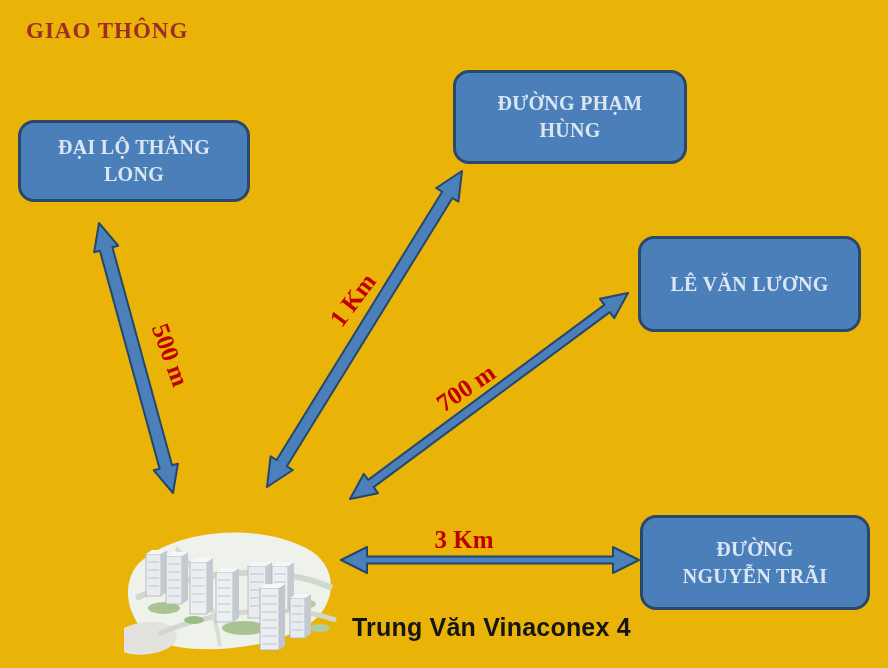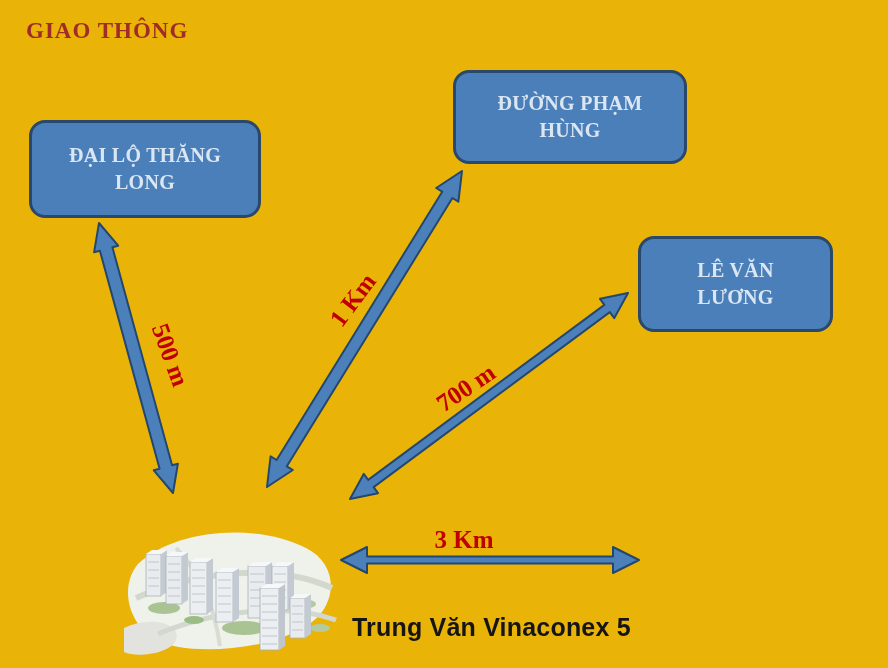--- a/index.html
+++ b/index.html
@@ -13,23 +13,23 @@
     color:#a02c28;
   }
   .node{
     position:absolute;z-index:2;box-sizing:border-box;
     background:#4b7fba;border:3px solid #29486b;border-radius:16px;
     display:flex;align-items:center;justify-content:center;
     text-align:center;color:#dbe6f3;
     font:bold 20px/1.35 "Liberation Serif",serif;letter-spacing:.3px;
     padding:4px 30px;
   }
-  .box-thang-long  {left:29px; top:120px;width:232px;height:98px;}
+  .box-thang-long  {left:18px; top:120px;width:232px;height:82px;}
   .box-pham-hung   {left:453px;top:70px; width:234px;height:94px;}
-  .box-le-van-luong{left:638px;top:236px;width:195px;height:96px;padding:4px 18px;}
+  .box-le-van-luong{left:638px;top:236px;width:223px;height:96px;padding:4px 18px;}
   .box-nguyen-trai {left:640px;top:515px;width:230px;height:95px;}
   #arrows-svg{position:absolute;left:0;top:0;z-index:1;}
   .dist-label{
     position:absolute;z-index:3;white-space:nowrap;
     font:bold 25px "Liberation Serif",serif;color:#c00000;
   }
   .dl-500 {left:170px;top:355px;transform:translate(-50%,-50%) rotate(70deg);}
   .dl-1km {left:353px;top:300px;transform:translate(-50%,-50%) rotate(-53deg);}
   .dl-700 {left:466px;top:388px;transform:translate(-50%,-50%) rotate(-34deg);}
   .dl-3km {left:464px;top:540px;transform:translate(-50%,-50%);}
@@ -55,20 +55,23 @@
     </svg>
 
   <div class="node box-thang-long">
     <span>ĐẠI LỘ THĂNG LONG</span>
   </div>
   <div class="node box-pham-hung">
     <span>ĐƯỜNG PHẠM HÙNG</span>
   </div>
   <div class="node box-le-van-luong">
     <span>LÊ VĂN LƯƠNG</span>
+  </div>
+  <div class="node box-nguyen-trai">
+    <span>ĐƯỜNG NGUYỄN TRÃI</span>
   </div>
 
   <div class="dist-label dl-500">500 m</div>
   <div class="dist-label dl-1km">1 Km</div>
   <div class="dist-label dl-700">700 m</div>
   <div class="dist-label dl-3km">3 Km</div>
 
   <svg class="building" width="222" height="158" viewBox="0 0 222 158">
     <path d="M14,64 C50,30 130,22 182,48 C214,64 214,102 188,122 C148,152 62,156 32,140 C6,126 -6,88 14,64 Z" fill="#eef2ea"></path>
     <path d="M0,128 C24,116 58,122 52,140 C46,154 12,158 0,152 Z" fill="#e2e3df"></path>
@@ -118,14 +121,14 @@
       <polygon points="136,88 142,84 161,84 155,88" fill="#f6f8f9"></polygon>
       <path d="M138,96h15M138,104h15M138,112h15M138,120h15M138,128h15M138,136h15M138,144h15" stroke="#b2bac2" fill="none"></path>
 
       <rect x="166" y="98" width="15" height="40" fill="#e9ecef" stroke="#a9b2ba"></rect>
       <polygon points="181,98 187,94 187,134 181,138" fill="#c3cad1"></polygon>
       <polygon points="166,98 172,94 187,94 181,98" fill="#f5f7f8"></polygon>
       <path d="M168,106h11M168,114h11M168,122h11M168,130h11" stroke="#b6bec6" fill="none"></path>
     </g>
   </svg>
 
-  <div class="caption">Trung Văn Vinaconex 5</div>
+  <div class="caption">Trung Văn Vinaconex 4</div>
 </div>
 
 </body></html>

